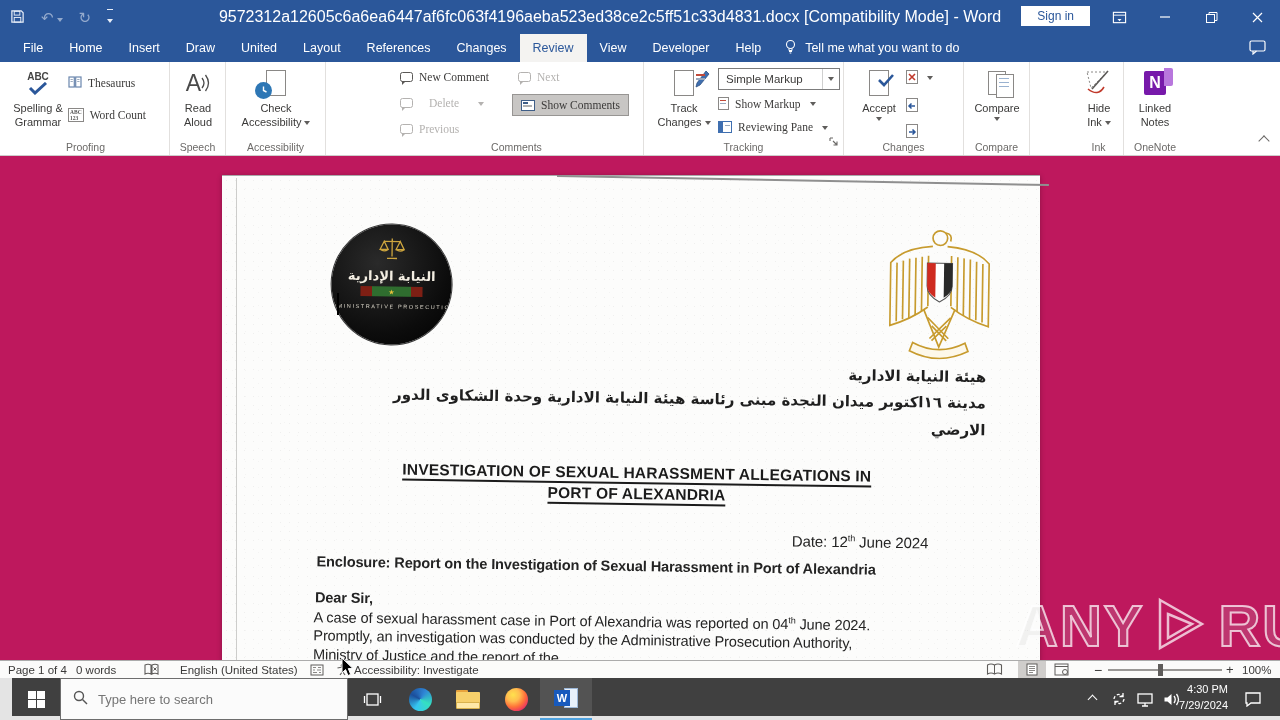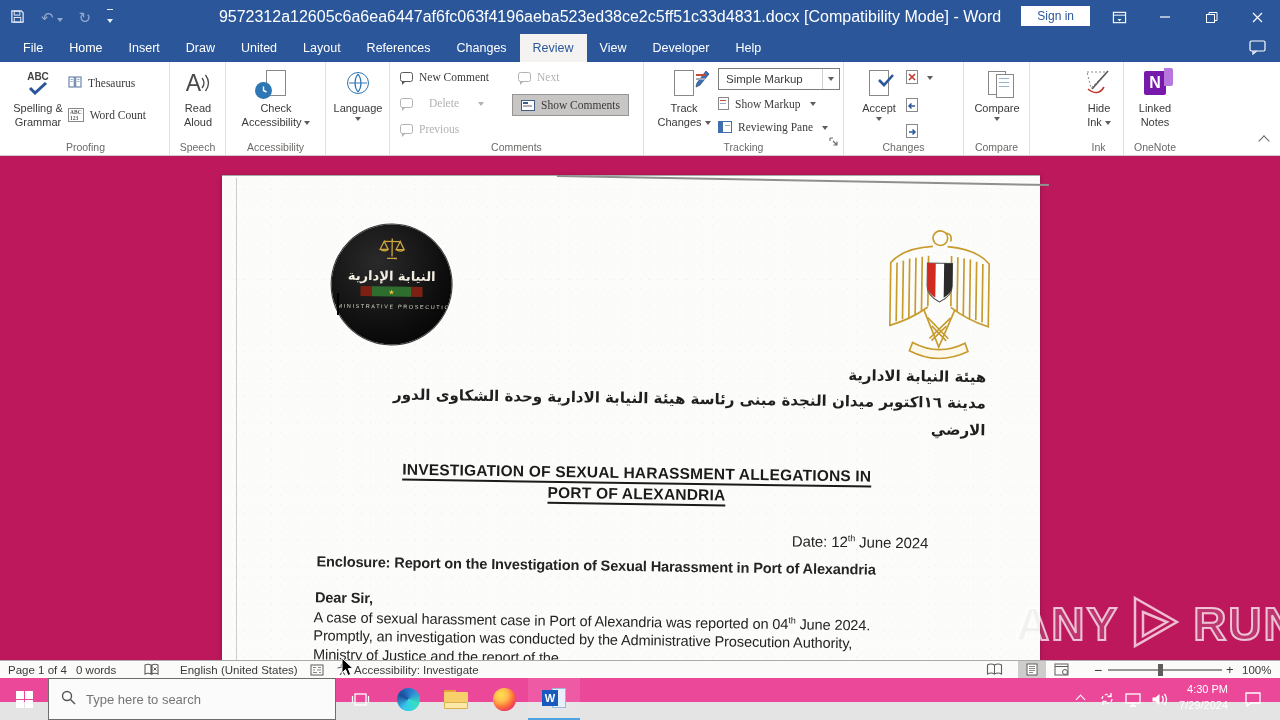--- a/index.html
+++ b/index.html
@@ -60,29 +60,29 @@
 .seal { position:absolute; left:108px; top:52px; width:120px; height:120px; border-radius:50%;
   background:radial-gradient(circle at 38% 32%, #2a2a2a 0%, #0c0c0c 65%, #000 100%);
   box-shadow:0 0 0 1px #3a3a3a; display:flex; flex-direction:column; align-items:center; overflow:hidden; }
 .seal .sealtxt { font-family:"DejaVu Sans", sans-serif; font-weight:bold; color:#f3eee2; font-size:13px; margin-top:2px; direction:rtl; }
 .seal .flagband { width:62px; height:10px; margin-top:3px; background:linear-gradient(90deg,#7e1f14 0 18%, #2f6d2f 18% 82%, #7e1f14 82% 100%); display:flex; align-items:center; justify-content:center; }
 .seal .flagstar { color:#e9c23b; font-size:7px; line-height:1; }
 .seal .sealcap { color:#ded9cc; font-size:5.5px; letter-spacing:1.6px; margin-top:7px; white-space:nowrap; }
 
 
 .watermark { position:absolute; left:1016px; top:436px; display:flex; align-items:center; gap:8px; z-index:30; pointer-events:none; }
-.wmtxt { font-size:46px; font-weight:bold; letter-spacing:2px; color:rgba(255,255,255,.14);
+.wmtxt { font-size:58px; font-weight:bold; letter-spacing:2px; color:rgba(255,255,255,.14);
   -webkit-text-stroke:2px rgba(255,255,255,.72); text-shadow:0 1px 1px rgba(0,0,0,.05); }
 
 
 .statusbar { position:absolute; top:660px; left:0; right:0; height:18px; background:#fbfbfa; border-top:1px solid #ababab; font-size:11.5px; color:#3b3a39; }
 .sitem { position:absolute; top:0; height:17px; display:flex; align-items:center; cursor:pointer; white-space:nowrap; }
 
 
-.taskbar { position:absolute; top:678px; left:0; right:0; height:24px; background:#ec4899; color:#fff; }
+.taskbar { position:absolute; top:678px; left:12px; right:0; height:38px; background:#404040; color:#fff; }
 .tbtn { position:absolute; top:0; height:42px; display:flex; align-items:center; justify-content:center; cursor:pointer; }
 .searchbox { position:absolute; left:48px; top:0; width:288px; height:42px; background:#fbfbfb; border:1px solid #6d6d6d; display:flex; align-items:center; gap:10px; padding:0 12px; }
 .searchbox input { border:none; outline:none; background:transparent; font-size:13px; color:#454545; width:220px; font-family:"Liberation Sans",sans-serif; }
 .appactive { background:rgba(255,255,255,.10); border-bottom:2px solid #4fa3e0; }
 .trayclock { position:absolute; right:52px; top:4px; text-align:right; font-size:11px; line-height:1.45; color:#fff; cursor:pointer; }
 
 
 .cursor { position:absolute; left:341px; top:657px; z-index:60; pointer-events:none; }
 
 .ibeam { position:absolute; left:115px; top:117px; width:1.5px; height:22px; background:#000; }
@@ -140,20 +140,29 @@
     <div class="tab">Insert</div>
     <div class="tab">Draw</div>
     <div class="tab">United</div>
     <div class="tab">Layout</div>
     <div class="tab">References</div>
     <div class="tab">Changes</div>
     <div class="tab active">Review</div>
     <div class="tab">View</div>
     <div class="tab">Developer</div>
     <div class="tab">Help</div>
+    <div class="tellme">
+      <span>
+        <svg width="13" height="16" viewBox="0 0 13 16">
+            <circle cx="6.5" cy="5.5" r="4" fill="none" stroke="#fff" stroke-width="1.1"></circle>
+            <path d="M5 9.5v2h3v-2M5 12.5h3M5.7 14h1.6" stroke="#fff" fill="none"></path>
+          </svg>
+      </span>
+      <span>Tell me what you want to do</span>
+    </div>
   </div>
   <div class="tabrow-commenticon" style="position:absolute;right:14px;top:40px;">
     <svg width="17" height="15" viewBox="0 0 17 15">
         <rect x="1" y="1" width="15" height="10" rx="1.5" fill="none" stroke="#fff" stroke-width="1.2"></rect>
         <path d="M4 11l0 3 3.5-3" fill="none" stroke="#fff" stroke-width="1.2"></path>
       </svg>
   </div>
 
   <div class="ribbon">
 
@@ -207,32 +216,20 @@
           <svg style="position:absolute;right:17px;bottom:5px;" width="11" height="11" viewBox="0 0 11 11">
               <path d="M5.5 1.5v4l3 1.5" fill="none" stroke="#fff" stroke-width="1.4"></path>
             </svg>
         </div>
         <span>Check</span>
         <span><span>Accessibility</span><span class="tri"></span></span>
       </div>
       <div class="glabel">Accessibility</div>
     </div>
 
-    <div class="group" style="left:326px;width:64px;">
-      <div class="bigbtn" style="left:6px;top:3px;width:52px;">
-        <div class="iconbox" style="position:relative;">
-          <span style="width:22px;height:22px;border-radius:50%;border:1.5px solid #2e77b5;display:inline-block;position:relative;"></span>
-          <svg style="position:absolute;" width="22" height="22" viewBox="0 0 22 22">
-              <path d="M2 11h18M11 2c-4 5-4 13 0 18M11 2c4 5 4 13 0 18" fill="none" stroke="#2e77b5" stroke-width="1.2"></path>
-            </svg>
-        </div>
-        <span>Language</span>
-        <span class="tri" style="margin-left:0;"></span>
-      </div>
-    </div>
 
     <div class="group" style="left:390px;width:254px;">
       <div class="smallbtn" style="left:10px;top:9px;">
         <span class="bubble" style="color:#5a5856;"></span>
         <span>New Comment</span>
       </div>
       <div class="smallbtn disabled" style="left:10px;top:35px;gap:16px;">
         <span class="bubble"></span>
         <span>Delete</span>
         <span class="tri"></span>

